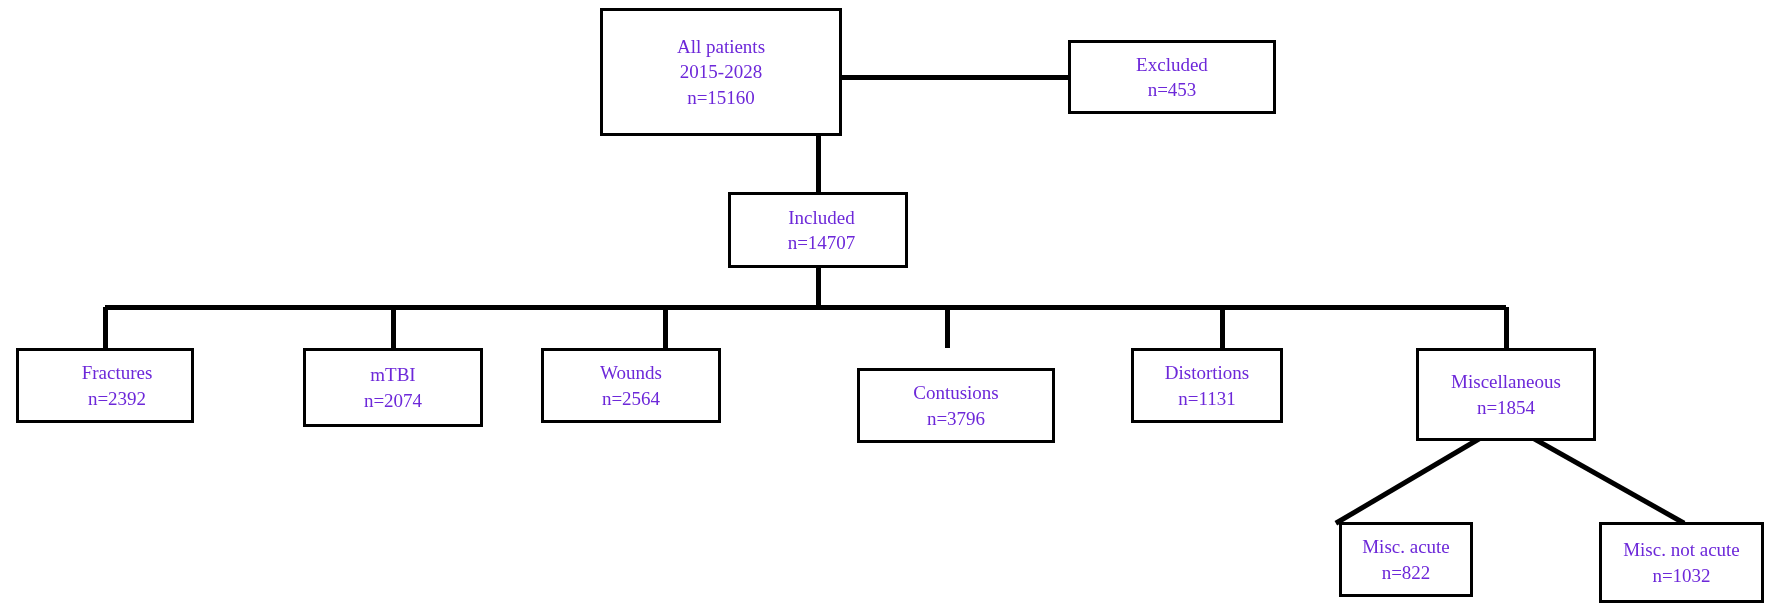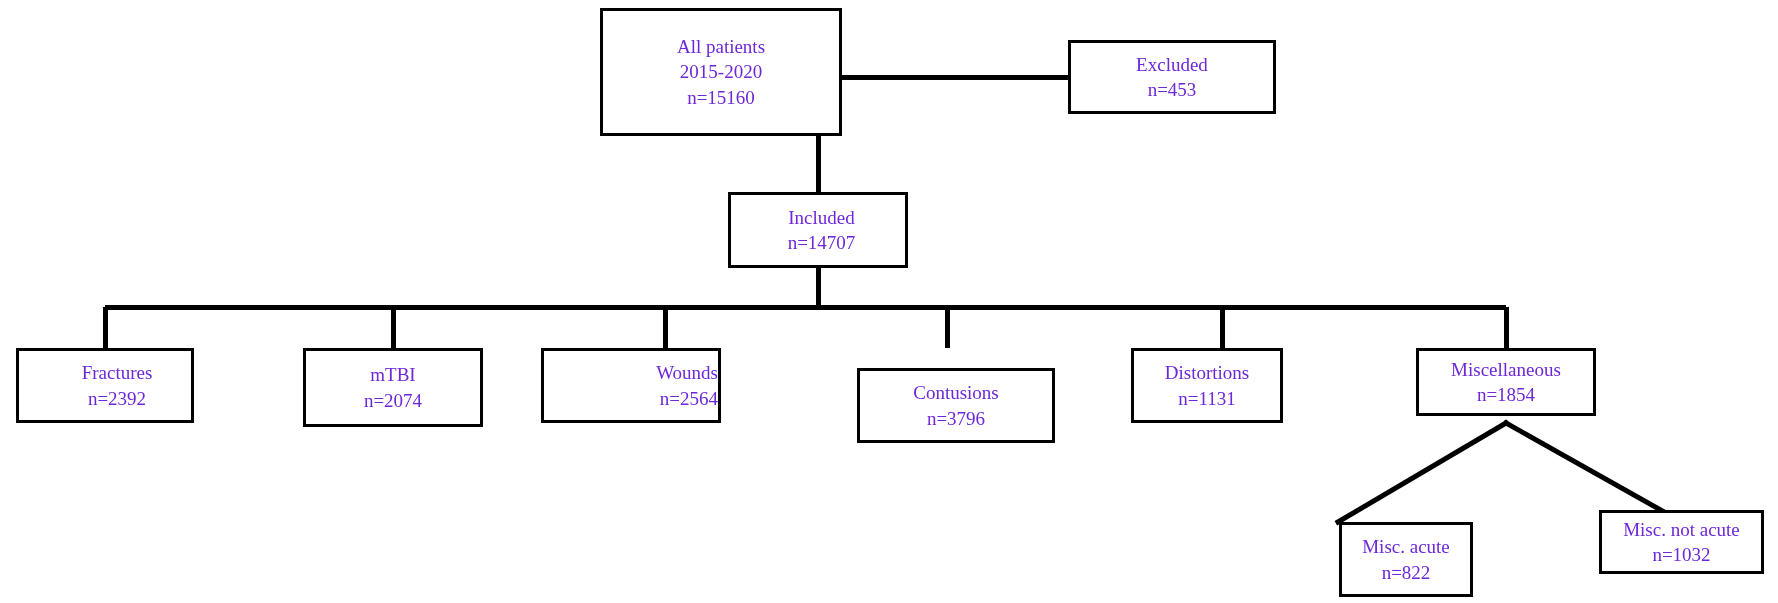--- a/index.html
+++ b/index.html
@@ -70,21 +70,21 @@
     </g>
     <g stroke="#000000" stroke-width="5" fill="none" stroke-linecap="square">
 
       <path d="M 1506 423 L 1338 522"></path>
       <path d="M 1506 423 L 1682 522"></path>
     </g>
   </svg>
 
   <div class="node-box" style="left:600px; top:8px; width:242px; height:128px;">
     <span class="node-line">All patients</span>
-    <span class="node-line">2015-2020</span>
+    <span class="node-line">2015-2028</span>
     <span class="node-line">n=15160</span>
   </div>
 
   <div class="node-box" style="left:1068px; top:40px; width:208px; height:74px;">
     <span class="node-line">Excluded</span>
     <span class="node-line">n=453</span>
   </div>
 
   <div class="node-box" style="left:728px; top:192px; width:180px; height:76px;padding-left:7px;">
     <span class="node-line">Included</span>
@@ -94,43 +94,43 @@
   <div class="node-box" style="left:16px; top:348px; width:178px; height:75px;padding-left:24px;">
     <span class="node-line">Fractures</span>
     <span class="node-line">n=2392</span>
   </div>
 
   <div class="node-box" style="left:303px; top:348px; width:180px; height:79px;">
     <span class="node-line">mTBI</span>
     <span class="node-line">n=2074</span>
   </div>
 
-  <div class="node-box" style="left:541px; top:348px; width:180px; height:75px;align-items:flex-end;">
+  <div class="node-box" style="left:541px; top:348px; width:180px; height:75px;">
     <span class="node-line">Wounds</span>
     <span class="node-line">n=2564</span>
   </div>
 
   <div class="node-box" style="left:857px; top:348px; width:198px; height:75px;margin-top:20px;">
     <span class="node-line">Contusions</span>
     <span class="node-line">n=3796</span>
   </div>
 
   <div class="node-box" style="left:1131px; top:348px; width:152px; height:75px;">
     <span class="node-line">Distortions</span>
     <span class="node-line">n=1131</span>
   </div>
 
-  <div class="node-box" style="left:1416px; top:348px; width:180px; height:68px;">
+  <div class="node-box" style="left:1416px; top:348px; width:180px; height:93px;">
     <span class="node-line">Miscellaneous</span>
     <span class="node-line">n=1854</span>
   </div>
 
   <div class="node-box" style="left:1339px; top:522px; width:134px; height:75px;">
     <span class="node-line">Misc. acute</span>
     <span class="node-line">n=822</span>
   </div>
 
-  <div class="node-box" style="left:1599px; top:510px; width:165px; height:64px;">
+  <div class="node-box" style="left:1599px; top:522px; width:165px; height:81px;">
     <span class="node-line">Misc. not acute</span>
     <span class="node-line">n=1032</span>
   </div>
 
 </div>
 
 </body></html>

